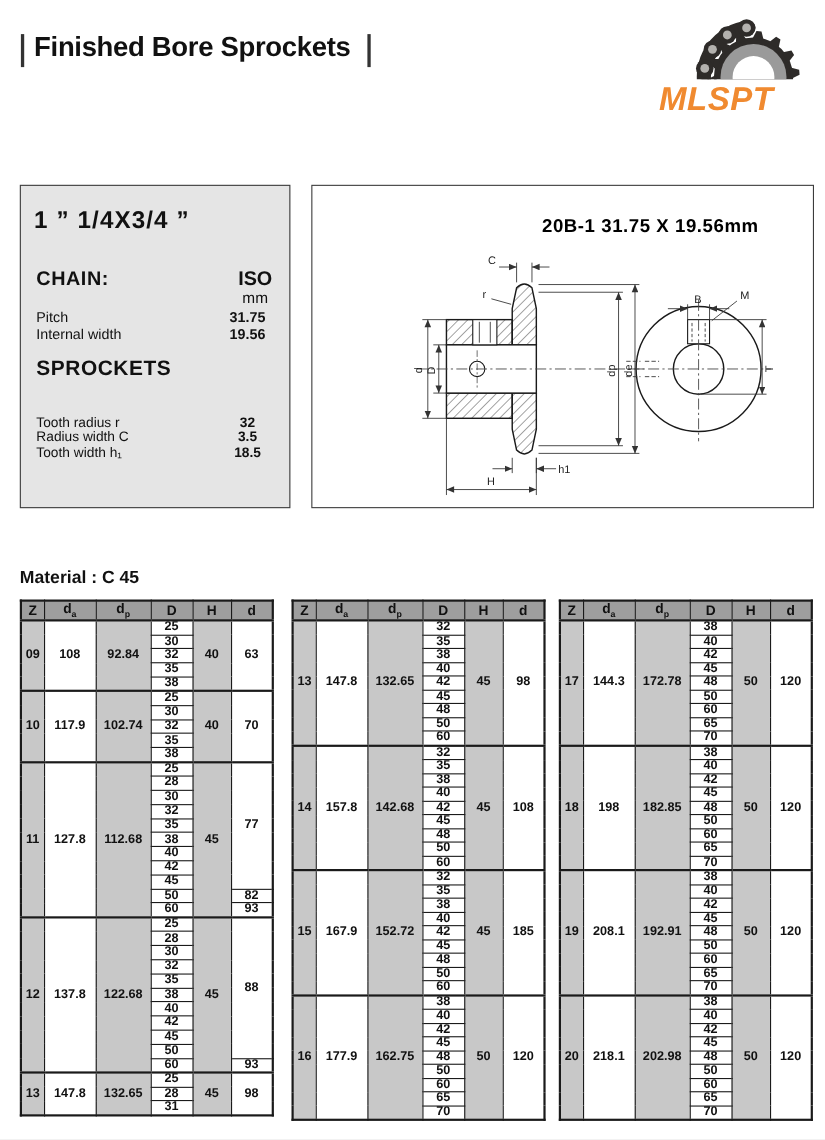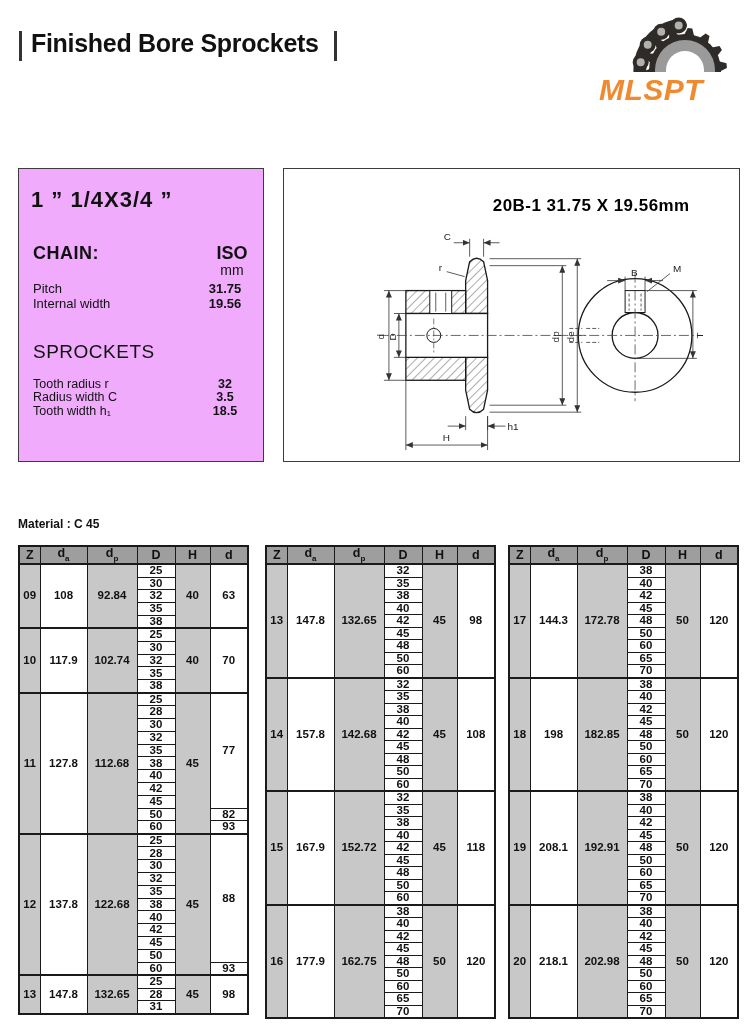--- a/index.html
+++ b/index.html
@@ -14,43 +14,43 @@
   .page{position:relative;width:750px;height:1036px;background:#fff;margin:0 auto;overflow:hidden;}
 
   
   .vbar{position:absolute;width:2.5px;height:30px;background:#333;}
   .vbar.left{left:19px;top:31px;}
   .vbar.right{left:334px;top:31px;}
   .page-title{position:absolute;left:31px;top:29px;font-size:25px;font-weight:bold;letter-spacing:-0.3px;white-space:nowrap;}
   .logo{position:absolute;left:593px;top:14px;width:148px;height:92px;}
 
   
-  .spec-box{position:absolute;left:18px;top:168px;width:246px;height:294px;border:1.5px solid #3c3c3c;background:#f0abfc;}
+  .spec-box{position:absolute;left:18px;top:168px;width:246px;height:294px;border:1.5px solid #3c3c3c;background:#e5e5e5;}
   .size-title{position:absolute;left:12px;top:18px;font-size:22px;font-weight:bold;letter-spacing:1px;white-space:nowrap;}
   .chain-head{position:absolute;left:14px;top:74px;width:218px;}
   .chain-label{font-size:18px;font-weight:bold;letter-spacing:0.5px;}
   .unit-block{position:absolute;left:170px;top:0;width:58px;text-align:center;}
   .unit{display:block;font-size:18px;font-weight:bold;}
   .unit-sub{display:block;font-size:14px;margin-top:-2px;}
   .chain-rows{position:absolute;left:14px;top:112px;width:220px;}
   .chain-rows .spec-row{display:flex;height:15px;align-items:center;font-size:13px;}
-  .sprockets-head{position:absolute;left:14px;top:172px;font-size:19px;font-weight:normal;letter-spacing:0.5px;}
+  .sprockets-head{position:absolute;left:14px;top:156px;font-size:19px;font-weight:bold;letter-spacing:0.5px;}
   .sprocket-rows{position:absolute;left:14px;top:208px;width:220px;}
   .sprocket-rows .spec-row{display:flex;height:13.5px;align-items:center;font-size:12.5px;}
   .spec-row .lbl{width:170px;}
   .spec-row .val{width:58px;text-align:center;font-weight:bold;}
 
   
   .draw-box{position:absolute;left:283px;top:168px;width:457px;height:294px;border:1.5px solid #3c3c3c;background:#fff;}
   .draw-svg{display:block;}
   .draw-title{font-size:17px;font-weight:bold;letter-spacing:0.5px;}
   .dim-label{font-size:10px;fill:#222;}
 
   
-  .material{position:absolute;left:18px;top:517px;font-size:12px;font-weight:bold;}
+  .material{position:absolute;left:18px;top:517px;font-size:16px;font-weight:bold;}
   .tables{position:absolute;left:0;top:545px;width:750px;}
   .tbl-mount{position:absolute;top:0;}
   #tbl1{left:18px;} #tbl2{left:265px;} #tbl3{left:508px;}
 
   table.spec-table{border-collapse:collapse;table-layout:fixed;border:2px solid var(--line-dark);background:#fff;}
   table.spec-table th{
     background:var(--header-gray);border:1.5px solid var(--line-dark);border-bottom:2px solid var(--line-dark);
     height:18px;font-size:12.5px;font-weight:bold;text-align:center;padding:0;line-height:1;
   }
   table.spec-table th sub{font-size:8px;}
@@ -499,21 +499,21 @@
             </tr>
             <tr>
               <td class="c-D sub">60</td>
             </tr>
             <tr class="block-start">
               <td class="c-z g" rowspan="9">15</td>
               <td class="c-da" rowspan="9">167.9</td>
               <td class="c-dp g" rowspan="9">152.72</td>
               <td class="c-D sub">32</td>
               <td class="c-h g" rowspan="9">45</td>
-              <td class="c-d" rowspan="9">118</td>
+              <td class="c-d" rowspan="9">185</td>
             </tr>
             <tr>
               <td class="c-D sub">35</td>
             </tr>
             <tr>
               <td class="c-D sub">38</td>
             </tr>
             <tr>
               <td class="c-D sub">40</td>
             </tr>

